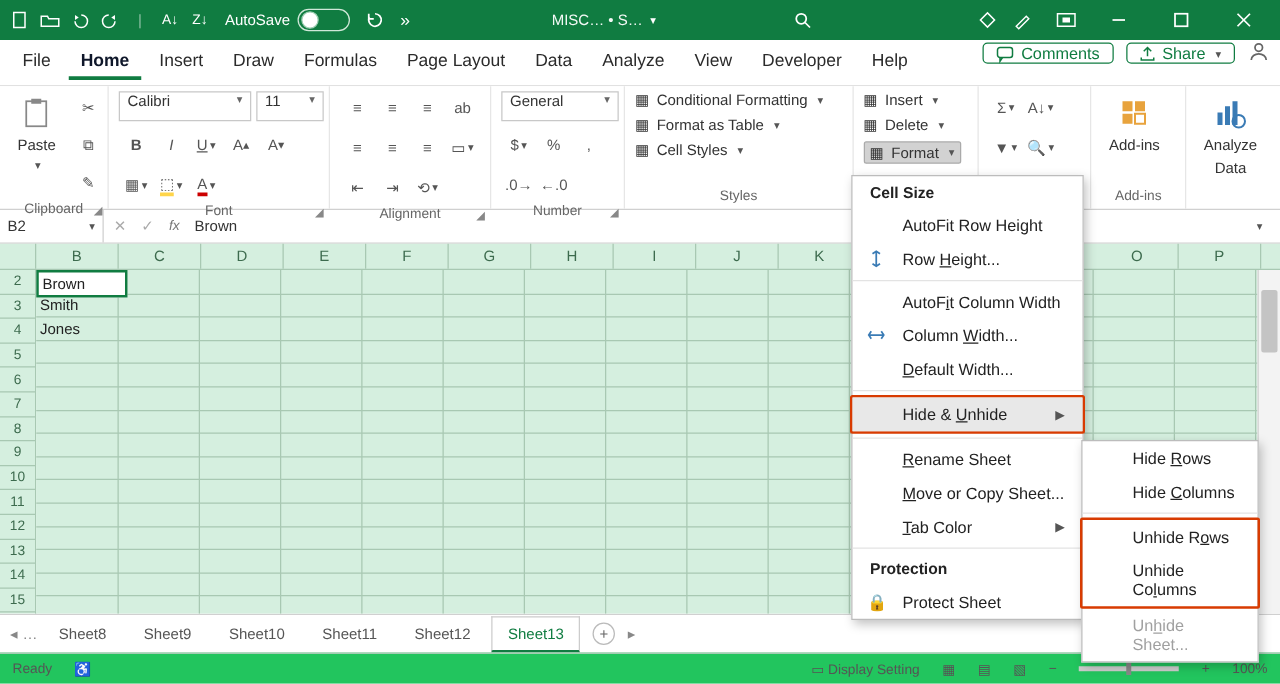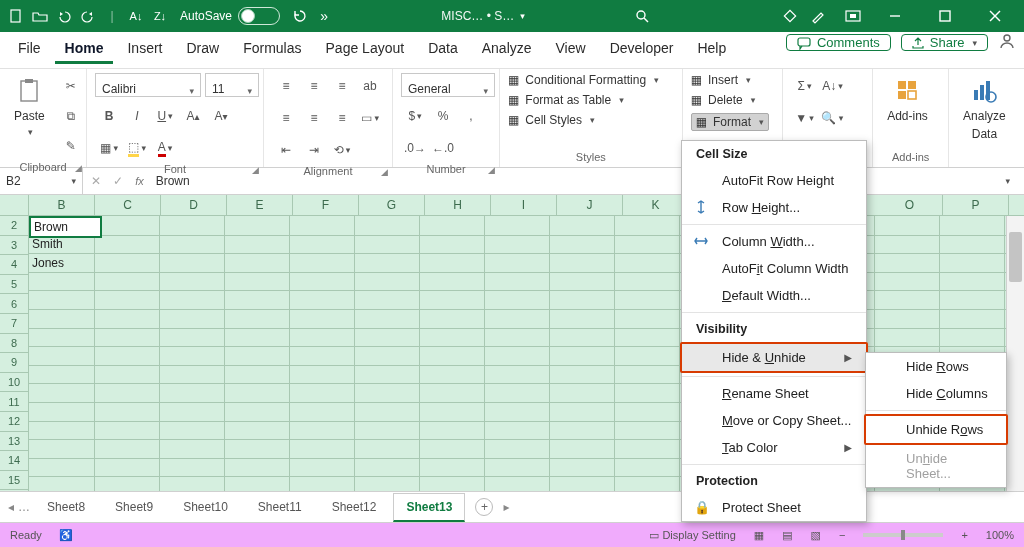--- a/index.html
+++ b/index.html
@@ -18,21 +18,21 @@
 .menuitem.active{color:#0f172a;font-weight:600;border-bottom:3px solid #107c41;padding-bottom:5px}
 .rightbtns{margin-left:auto;display:flex;align-items:center;gap:10px}
 .pill{border:1px solid #107c41;border-radius:4px;padding:0 10px;color:#107c41;font-size:13px;display:flex;align-items:center;gap:6px}
 .ribbon{height:98px;background:#fff;display:flex;border-bottom:1px solid #d0d0d0}
 .group{display:flex;flex-direction:column;border-right:1px solid #e6e6e6;padding:2px 8px 0;justify-content:space-between}
 .group .gbody{display:flex;align-items:flex-start;gap:6px;padding-top:2px}
 .group .glabel{text-align:center;font-size:11px;color:#666;padding:2px 0 4px;position:relative}
 .group .glabel .launcher{position:absolute;right:-4px;bottom:4px;font-size:9px;color:#888}
 .smbtn{width:24px;height:22px;display:inline-flex;align-items:center;justify-content:center;margin:1px;border:1px solid transparent;border-radius:2px;color:#555}
 .rowwrap{display:flex;flex-direction:column;gap:4px}
-.selectbox{border:1px solid #c8c8c8;height:22px;display:flex;align-items:flex-end;padding:0 6px;font-size:12px;gap:8px;color:#333}
+.selectbox{border:1px solid #c8c8c8;height:22px;display:flex;align-items:flex-start;padding:0 6px;font-size:12px;gap:8px;color:#333}
 .selectbox .caret{margin-left:auto;font-size:9px;color:#666}
 .styles-col{display:flex;flex-direction:column;gap:6px;font-size:12px;color:#333}
 .styles-col .row{display:flex;align-items:center;gap:6px}
 .cells-col{display:flex;flex-direction:column;gap:6px;font-size:12px}
 .cells-col .row{display:flex;align-items:center;gap:6px}
 .cells-col .row.active{background:#d2d2d2;border:1px solid #aaa;border-radius:2px;padding:1px 4px}
 .bigbtn{display:flex;flex-direction:column;align-items:center;gap:4px;font-size:12px;padding:4px 6px}
 .bigbtn .icon{width:28px;height:28px;display:flex;align-items:center;justify-content:center}
 .formula-bar{height:26px;display:flex;align-items:center;border-bottom:1px solid #d0d0d0;background:#fff}
 .namebox{width:70px;border-right:1px solid #d0d0d0;height:100%;display:flex;align-items:center;padding:0 6px;gap:10px;font-size:12px}
@@ -48,22 +48,22 @@
 .gridlines{position:absolute;inset:0}
 .rowline{position:absolute;left:0;right:0;height:1px;background:#a8c8b2}
 .colline{position:absolute;top:0;bottom:0;width:1px;background:#a8c8b2}
 .rn{height:18.6px;display:flex;align-items:center;justify-content:center;font-size:11px;color:#3d6b4e;border-bottom:1px solid #a8c8b2}
 .cell{position:absolute;height:18px;display:flex;align-items:center;padding:0 3px;font-size:12px;color:#222}
 .cell.active{background:#fff;border:2px solid #107c41;z-index:2}
 .scrolly{width:17px;background:#f3f3f3;border-left:1px solid #d0d0d0;position:relative}
 .scrolly .thumb{position:absolute;left:2px;right:2px;top:16px;height:50px;background:#c4c4c4;border-radius:2px}
 .tabs{height:30px;border-top:1px solid #d0d0d0;display:flex;align-items:center;background:#fff;padding:0 8px;gap:4px;font-size:12px}
 .tabs .tab{padding:6px 12px;border:1px solid transparent;color:#555;cursor:pointer}
-.tabs .tab.active{border:1px solid #ccc;border-bottom:2px solid #107c41;color:#107c41;font-weight:700;background:#fff}
-.statusbar{height:24px;border-top:1px solid #d0d0d0;background:#f0abfc;display:flex;align-items:center;padding:0 10px;font-size:11px;color:#555;gap:18px}
+.tabs .tab.active{border:1px solid #ccc;border-bottom:2px solid #107c41;color:#107c41;font-weight:400;background:#fff}
+.statusbar{height:24px;border-top:1px solid #d0d0d0;background:#22c55e;display:flex;align-items:center;padding:0 10px;font-size:11px;color:#555;gap:18px}
 .statusbar .spacer{flex:1}
 
 .dropdown{position:absolute;background:#fff;border:1px solid #bcbcbc;box-shadow:2px 3px 8px rgba(0,0,0,.25);font-size:13px;color:#222;z-index:50}
 .dropdown .section{padding:6px 14px;font-weight:700;font-size:12.5px}
 .dropdown .item{padding:6px 14px 6px 40px;display:flex;align-items:center;position:relative;cursor:pointer}
 .dropdown .item .iicon{position:absolute;left:12px;width:16px;height:16px}
 .dropdown .item .arrow{margin-left:auto;font-size:10px;color:#555}
 .dropdown .item.hl{background:#e8e8e8}
 .dropdown .item.disabled{color:#a0a0a0}
 .dropdown .sep{height:1px;background:#e3e3e3;margin:3px 0}
@@ -521,33 +521,32 @@
       <span>AutoFit Row Height</span>
     </div>
   <div class="item">
       <span class="iicon"><svg width="14" height="14">
           <path d="M7 1v12M4 3l3-2 3 2M4 11l3 2 3-2" fill="none" stroke="#3a7bb5" stroke-width="1.4"></path>
         </svg></span>
       <span>Row <u class="ak">H</u>eight...</span>
     </div>
   <div class="sep"></div>
   <div class="item">
+      <span>AutoF<u class="ak">i</u>t Column Width</span>
+    </div>
+  <div class="item">
       <span class="iicon"><svg width="14" height="14">
           <path d="M1 7h12M3 4l-2 3 2 3M11 4l2 3-2 3" fill="none" stroke="#3a7bb5" stroke-width="1.4"></path>
         </svg></span>
       <span>Column <u class="ak">W</u>idth...</span>
     </div>
   <div class="item">
-      <span>AutoF<u class="ak">i</u>t Column Width</span>
-    </div>
-  <div class="item">
       <span><u class="ak">D</u>efault Width...</span>
     </div>
   <div class="sep"></div>
-  <div class="section">Visibility</div>
   <div class="redbox" style="margin:0 -2px">
     <div class="item hl">
         <span>Hide &amp; <u class="ak">U</u>nhide</span>
         <span class="arrow">▶</span>
       </div>
   </div>
   <div class="sep"></div>
   <div class="item">
       <span><u class="ak">R</u>ename Sheet</span>
     </div>
@@ -571,17 +570,20 @@
       <span>Hide <u class="ak">R</u>ows</span>
     </div>
   <div class="item">
       <span>Hide <u class="ak">C</u>olumns</span>
     </div>
   <div class="sep"></div>
   <div class="redbox" style="margin:0 -2px">
     <div class="item">
         <span>Unhide R<u class="ak">o</u>ws</span>
       </div>
+    <div class="item">
+        <span>Unhide Co<u class="ak">l</u>umns</span>
+      </div>
   </div>
   <div class="item disabled">
       <span>Un<u class="ak">h</u>ide Sheet...</span>
     </div>
 </div>
 
 </body></html>

